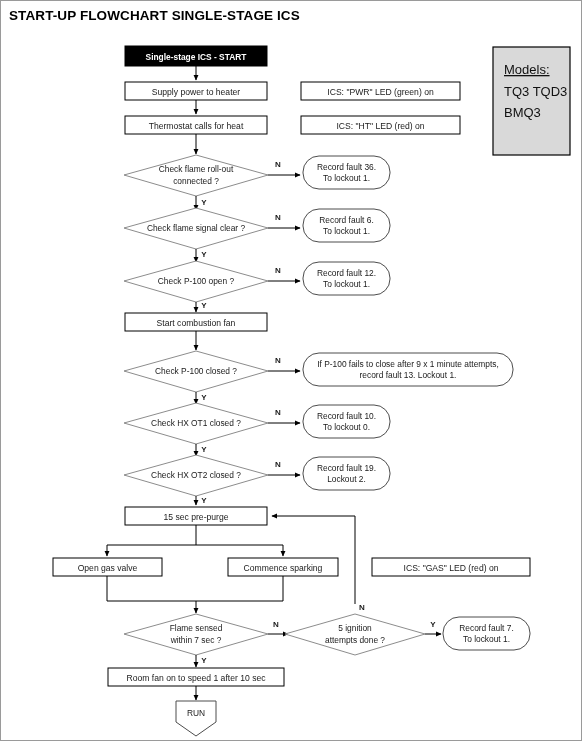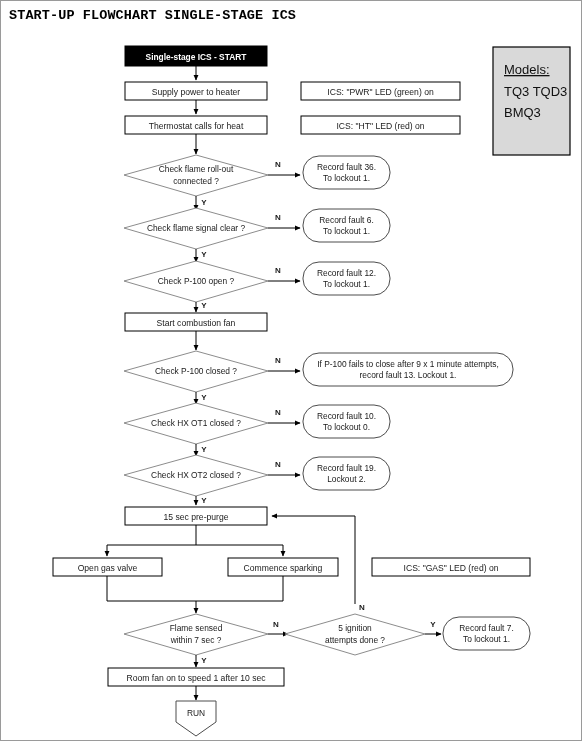--- a/index.html
+++ b/index.html
@@ -24,21 +24,20 @@
   }
   #chart-title {
     position: absolute;
     left: 9px;
     top: 8px;
     font-size: 13.5px;
     font-weight: bold;
     letter-spacing: 0.1px;
     color: #000000;
     white-space: nowrap;
-    font-family: Liberation Mono, monospace;
   }
   svg#flow {
     position: absolute;
     left: 0;
     top: 0;
     width: 582px;
     height: 741px;
   }
   .nodebox {
     fill: #ffffff;

